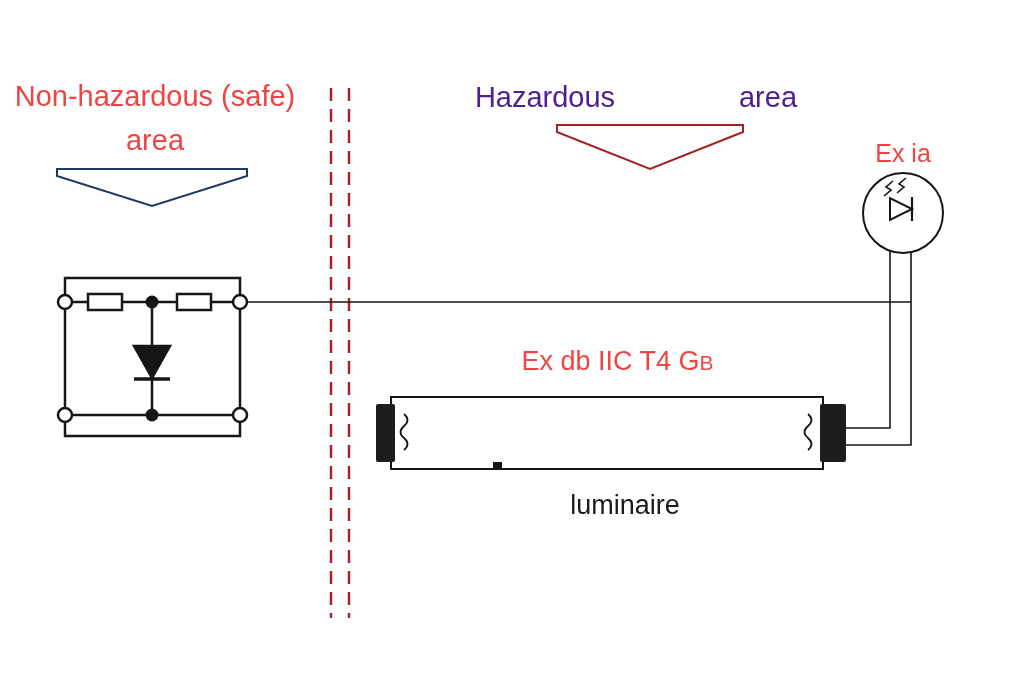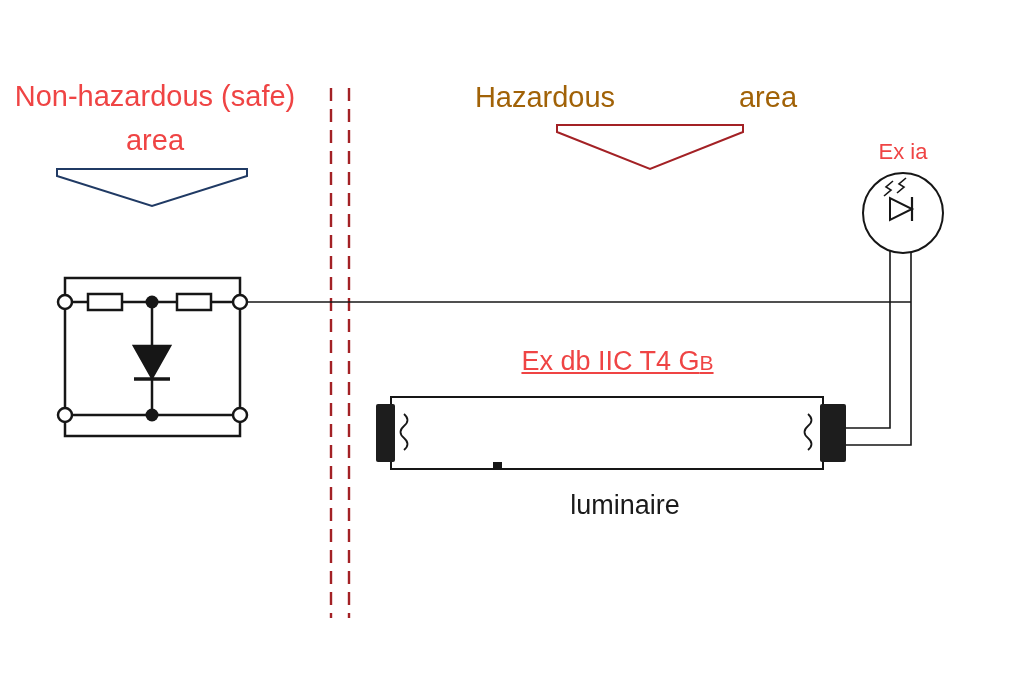--- a/index.html
+++ b/index.html
@@ -6,25 +6,25 @@
   .canvas{
     position:relative;
     width:1024px;height:683px;
     background:#ffffff;
     overflow:hidden;
     font-family:"Liberation Sans", sans-serif;
   }
   .layer{position:absolute;left:0;top:0;}
   .label{position:absolute;text-align:center;white-space:nowrap;line-height:1.15;}
   .navy{color:#ef4444;}
-  .red{color:#a16207;}
+  .red{color:#4c1d95;}
   .ink{color:#1a1a1a;}
   .zone-big{font-size:29px;}
   .pc-title{font-size:21px;}
-  .pc-mark{font-size:22px;}
+  .pc-mark{font-size:25px;}
   .dev-label{font-size:26px;}
   .lum-mark{font-size:27px;}
   .lum-mark .small-cap{font-size:21px;}
   .lum-label{font-size:27px;}
 </style>
 </head>
 <body>
 
 <div class="canvas">
 
@@ -83,19 +83,19 @@
 
   <div class="label zone-big navy" style="left:5px;top:80px;width:300px;">Non-hazardous (safe)</div>
   <div class="label zone-big navy" style="left:5px;top:124px;width:300px;">area</div>
 
   <div class="label zone-big red" style="left:450px;top:81px;width:190px;">Hazardous</div>
   <div class="label zone-big red" style="left:728px;top:81px;width:80px;">area</div>
 
   <div class="label pc-mark navy" style="left:838px;top:139px;width:130px;">Ex ia</div>
 
 
-  <div class="label lum-mark navy" style="left:480px;top:346px;width:275px;text-decoration:underline;">
+  <div class="label lum-mark navy" style="left:480px;top:346px;width:275px;">
     <span>Ex db IIC T4 G</span><span class="small-cap">B</span>
   </div>
 
   <div class="label lum-label ink" style="left:500px;top:490px;width:250px;">luminaire</div>
 
 </div>
 
 </body></html>

